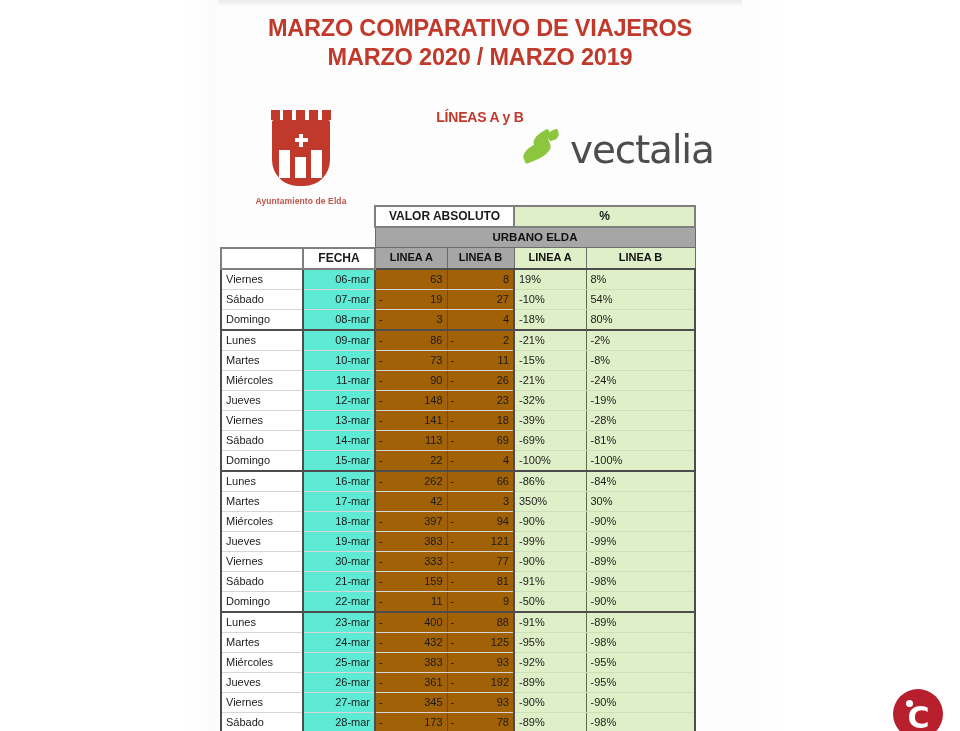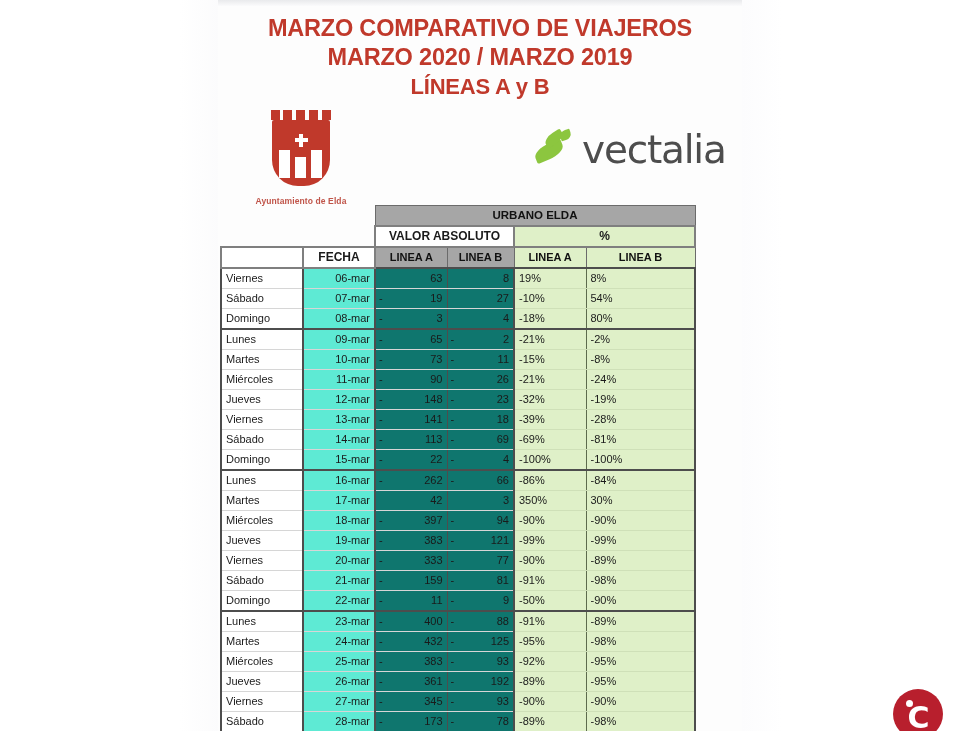--- a/index.html
+++ b/index.html
@@ -53,21 +53,21 @@
     width: 524px;
     text-align: center;
     color: #c0392b;
     font-weight: bold;
     font-size: 23.5px;
     line-height: 29px;
     letter-spacing: -0.2px;
     white-space: nowrap;
   }
   #title-block .tline { display: block; }
-  #title-line-3 { font-size: 22px; }
+  #title-line-3 { font-size: 14px; margin-top: 31px; }
 
   
   #elda-logo {
     position: absolute;
     left: 262px;
     top: 110px;
     width: 78px;
     height: 102px;
   }
   #elda-crest-wrap {
@@ -115,21 +115,21 @@
     text-align: center;
     font-size: 8.5px;
     font-weight: bold;
     color: #c0554a;
     letter-spacing: 0.1px;
   }
 
   
   #vectalia-logo {
     position: absolute;
-    left: 534px;
+    left: 522px;
     top: 128px;
     width: 196px;
     height: 46px;
     text-decoration: underline;
   }
   #vectalia-leaves {
     position: absolute;
     left: 0; top: 2px;
     width: 44px; height: 40px;
   }
@@ -228,21 +228,21 @@
     border-bottom: 1px solid #d6d6d6;
   }
   .b-fecha {
     background: #5eead4;
     text-align: right;
     border-right: 2px solid #4d4d4d;
     border-top: 1px solid #d6d6d6;
     border-bottom: 1px solid #d6d6d6;
   }
   .b-num {
-    background: #0f766e;
+    background: #a16207;
     text-align: right;
     border-right: 2px solid #4d4d4d;
     border-top: 1px solid #d6d6d6;
     border-bottom: 1px solid #d6d6d6;
     position: relative;
   }
   .b-num.inner {
     border-right: 1.6px solid #4d4d4d;
   }
   .b-pct {
@@ -345,27 +345,27 @@
         <col class="c-fecha">
         <col class="c-abs-a">
       <col class="c-abs-b">
         <col class="c-pct-a">
         <col class="c-pct-b">
     </colgroup>
     <thead>
       <tr>
         <td class="blank-cell"></td>
         <td class="blank-cell"></td>
-        <td class="hdr-gray-wide" colspan="4">URBANO ELDA</td>
+        <td class="hdr-white" colspan="2">VALOR ABSOLUTO</td>
+        <td class="hdr-green-top" colspan="2">%</td>
       </tr>
       <tr>
         <td class="blank-cell"></td>
         <td class="blank-cell"></td>
-        <td class="hdr-white" colspan="2">VALOR ABSOLUTO</td>
-        <td class="hdr-green-top" colspan="2">%</td>
+        <td class="hdr-gray-wide" colspan="4">URBANO ELDA</td>
       </tr>
       <tr>
         <td class="hdr-white" style="border-bottom:2px solid #7f7f7f;"></td>
         <td class="hdr-white">FECHA</td>
         <td class="hdr-gray">LINEA A</td>
         <td class="hdr-gray">LINEA B</td>
         <td class="hdr-green">LINEA A</td>
         <td class="hdr-green">LINEA B</td>
       </tr>
     </thead>
@@ -390,21 +390,21 @@
           <td class="b-day"><span>Domingo</span></td>
           <td class="b-fecha"><span>08-mar</span></td>
           <td class="b-num inner"><span class="neg-sign">-</span><span>3</span></td>
           <td class="b-num"><span>4</span></td>
           <td class="b-pct inner first"><span>-18%</span></td>
           <td class="b-pct"><span>80%</span></td>
         </tr>
         <tr>
           <td class="b-day"><span>Lunes</span></td>
           <td class="b-fecha"><span>09-mar</span></td>
-          <td class="b-num inner"><span class="neg-sign">-</span><span>65</span></td>
+          <td class="b-num inner"><span class="neg-sign">-</span><span>86</span></td>
           <td class="b-num"><span class="neg-sign">-</span><span>2</span></td>
           <td class="b-pct inner first"><span>-21%</span></td>
           <td class="b-pct"><span>-2%</span></td>
         </tr>
         <tr>
           <td class="b-day"><span>Martes</span></td>
           <td class="b-fecha"><span>10-mar</span></td>
           <td class="b-num inner"><span class="neg-sign">-</span><span>73</span></td>
           <td class="b-num"><span class="neg-sign">-</span><span>11</span></td>
           <td class="b-pct inner first"><span>-15%</span></td>
@@ -477,21 +477,21 @@
         <tr>
           <td class="b-day"><span>Jueves</span></td>
           <td class="b-fecha"><span>19-mar</span></td>
           <td class="b-num inner"><span class="neg-sign">-</span><span>383</span></td>
           <td class="b-num"><span class="neg-sign">-</span><span>121</span></td>
           <td class="b-pct inner first"><span>-99%</span></td>
           <td class="b-pct"><span>-99%</span></td>
         </tr>
         <tr>
           <td class="b-day"><span>Viernes</span></td>
-          <td class="b-fecha"><span>20-mar</span></td>
+          <td class="b-fecha"><span>30-mar</span></td>
           <td class="b-num inner"><span class="neg-sign">-</span><span>333</span></td>
           <td class="b-num"><span class="neg-sign">-</span><span>77</span></td>
           <td class="b-pct inner first"><span>-90%</span></td>
           <td class="b-pct"><span>-89%</span></td>
         </tr>
         <tr>
           <td class="b-day"><span>Sábado</span></td>
           <td class="b-fecha"><span>21-mar</span></td>
           <td class="b-num inner"><span class="neg-sign">-</span><span>159</span></td>
           <td class="b-num"><span class="neg-sign">-</span><span>81</span></td>

